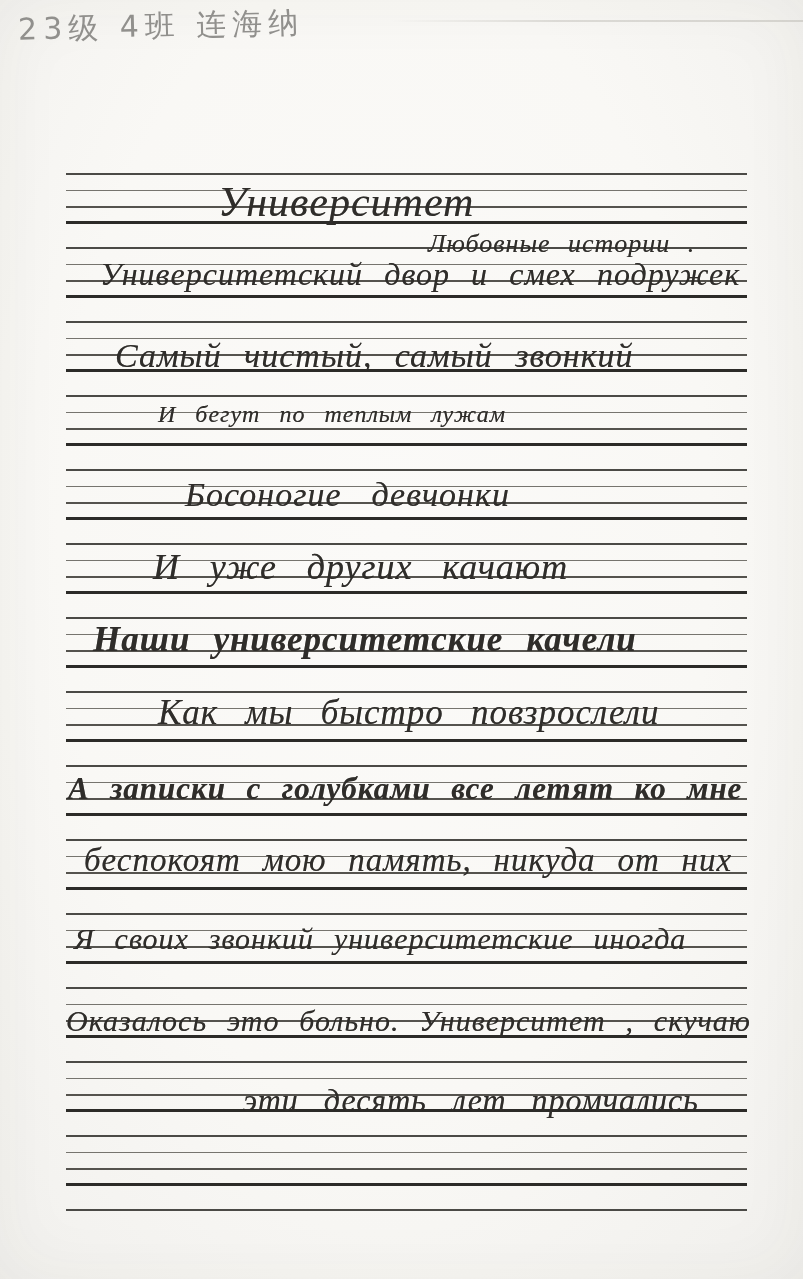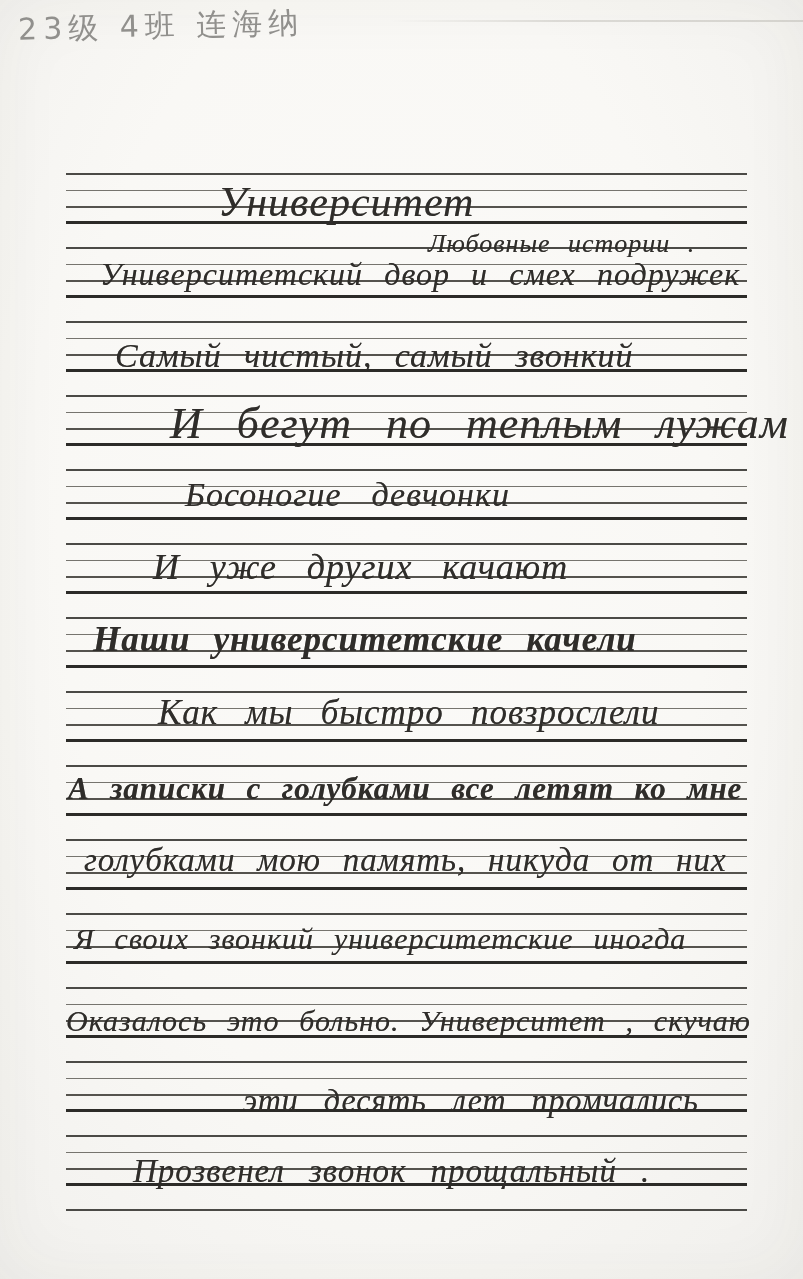--- a/index.html
+++ b/index.html
@@ -49,21 +49,21 @@
     line-height:1em;
     letter-spacing:1px;
     word-spacing:.38em;
     white-space:nowrap;
     text-shadow:0 0 .4px rgba(47,45,42,.55);
   }
   .title   {left:218px;top:181px;font-size:42px;}
   .subtitle{left:428px;top:231px;font-size:26px;}
   .l0 {left:100px;top:258px; font-size:32px;}
   .l1 {left:115px;top:339px; font-size:34px;text-align:right;}
-  .l2 {left:158px;top:402px; font-size:44px;word-spacing:.5em;margin-left:12px;}
+  .l2 {left:158px;top:402px; font-size:24px;word-spacing:.5em;}
   .l3 {left:185px;top:478px; font-size:34px;word-spacing:.6em;}
   .l4 {left:153px;top:549px; font-size:36px;word-spacing:.55em;}
   .l5 {left:93px; top:622px; font-size:35px;font-weight:bold;}
   .l6 {left:110px;top:695px; font-size:35px;word-spacing:.5em;margin-left:48px;}
   .l7 {left:68px; top:773px; font-size:31px;font-weight:bold;}
   .l8 {left:84px; top:844px; font-size:33px;}
   .l9 {left:74px; top:924px; font-size:30px;}
   .l10{left:66px; top:1006px;font-size:30px;}
   .l11{left:243px;top:1084px;font-size:32px;word-spacing:.5em;}
   .l12{left:133px;top:1155px;font-size:33px;word-spacing:.45em;}
@@ -83,18 +83,17 @@
   <div class="hw subtitle">Любовные истории .</div>
 
   <div class="hw l0">Университетский двор и смех подружек</div>
   <div class="hw l1">Самый чистый, самый звонкий</div>
   <div class="hw l2">И бегут по теплым лужам</div>
   <div class="hw l3">Босоногие девчонки</div>
   <div class="hw l4">И уже других качают</div>
   <div class="hw l5">Наши университетские качели</div>
   <div class="hw l6">Как мы быстро повзрослели</div>
   <div class="hw l7">А записки с голубками все летят ко мне</div>
-  <div class="hw l8">голубками мою память, никуда от них</div>
+  <div class="hw l8">беспокоят мою память, никуда от них</div>
   <div class="hw l9">Я своих звонкий университетские иногда</div>
   <div class="hw l10">Оказалось это больно. Университет , скучаю</div>
   <div class="hw l11">эти десять лет промчались</div>
-  <div class="hw l12">Прозвенел звонок прощальный .</div>
 </div>
 
 </body></html>

